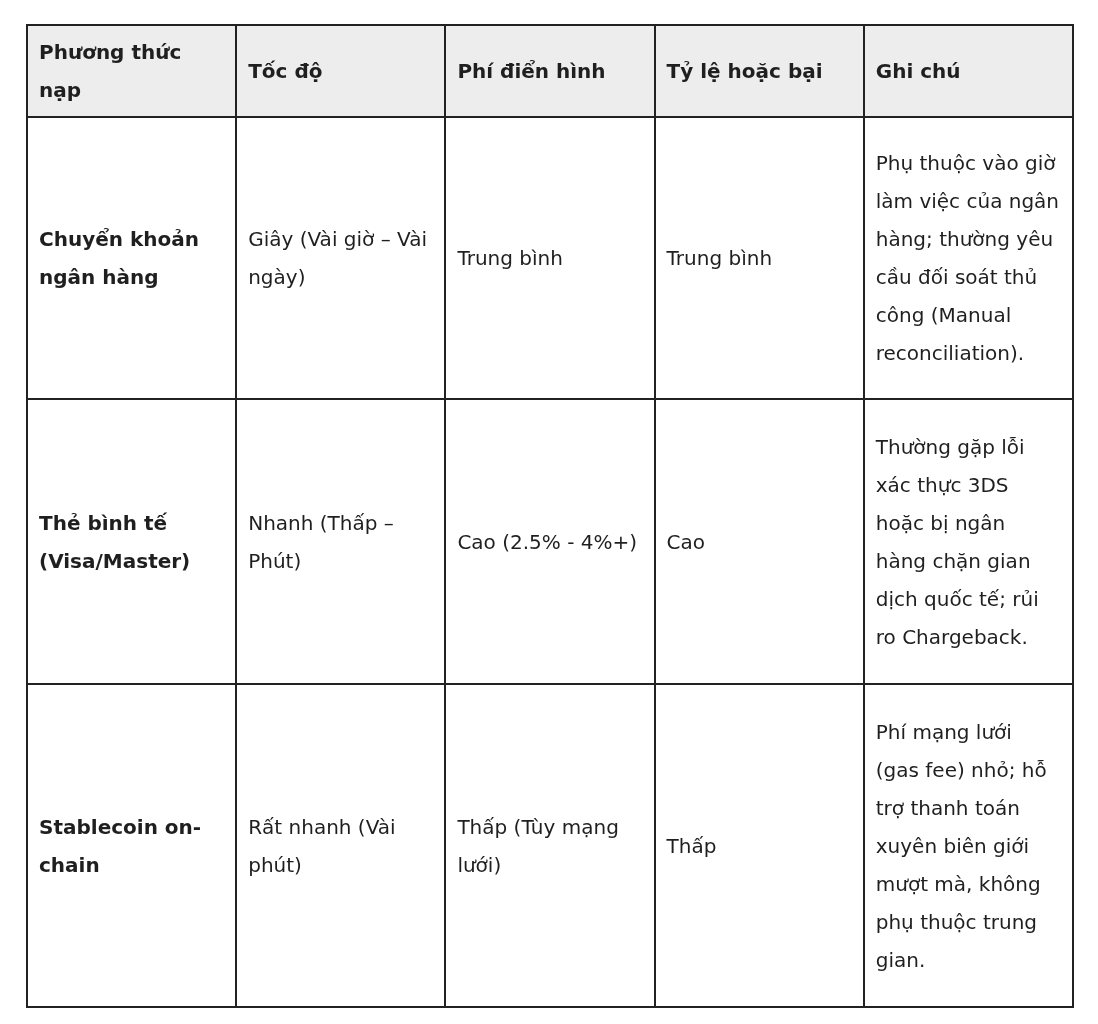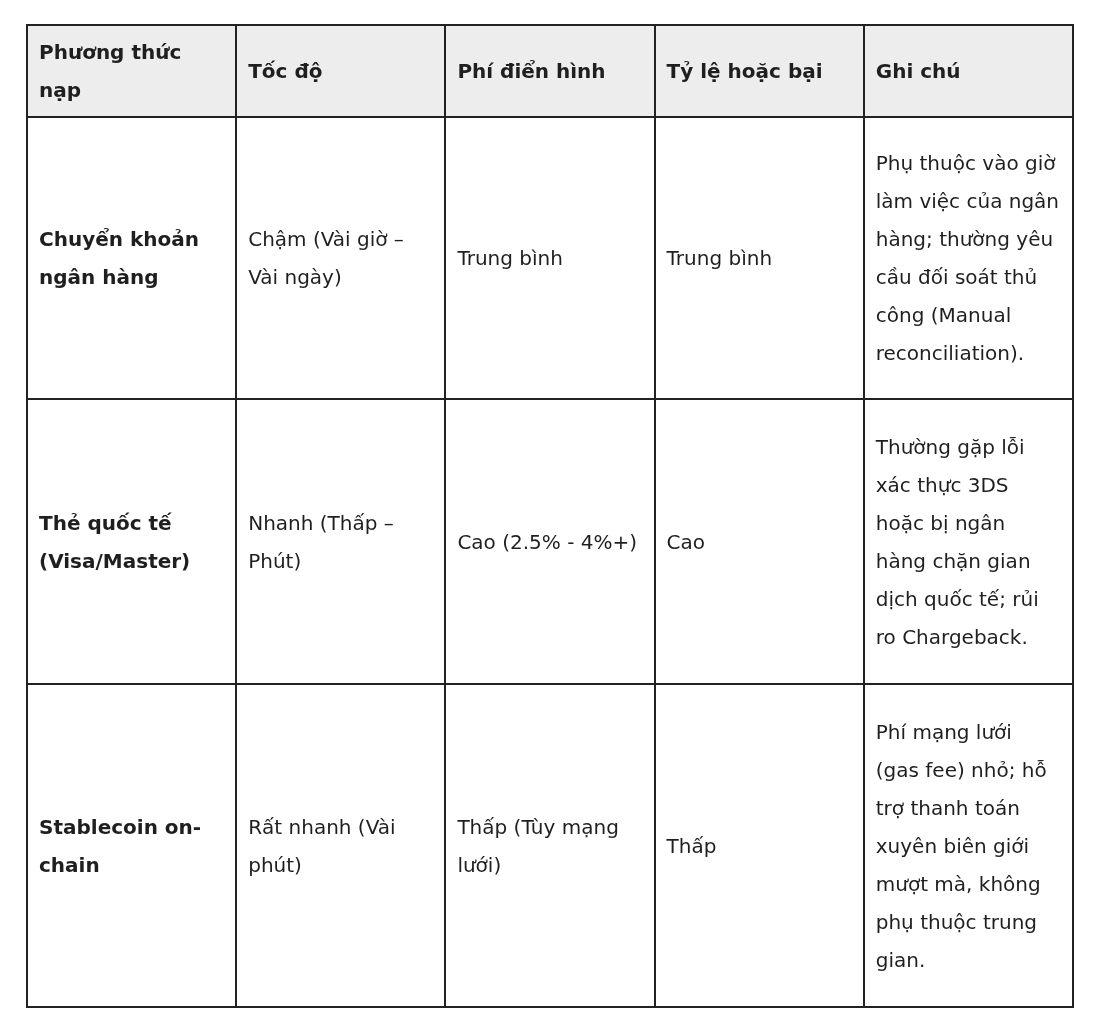--- a/index.html
+++ b/index.html
@@ -60,27 +60,27 @@
         <th>Phương thức nạp</th>
         <th>Tốc độ</th>
         <th>Phí điển hình</th>
         <th>Tỷ lệ hoặc bại</th>
         <th>Ghi chú</th>
       </tr>
     </thead>
     <tbody>
       <tr class="row-1">
         <td class="method-cell">Chuyển khoản ngân hàng</td>
-        <td>Chậm (Vài giờ – Vài ngày)</td>
+        <td>Giây (Vài giờ – Vài ngày)</td>
         <td><span class="b">Trung bình</span><span></span></td>
         <td><span class="b">Trung bình</span></td>
         <td>Phụ thuộc vào giờ làm việc của ngân hàng; thường yêu cầu đối soát thủ công (Manual reconciliation).</td>
       </tr>
       <tr class="row-2">
-        <td class="method-cell">Thẻ quốc tế (Visa/Master)</td>
+        <td class="method-cell">Thẻ bình tế (Visa/Master)</td>
         <td>Nhanh (Thấp – Phút)</td>
         <td><span class="b">Cao</span><span> (2.5% - 4%+)</span></td>
         <td><span class="b">Cao</span></td>
         <td>Thường gặp lỗi xác thực 3DS hoặc bị ngân hàng chặn gian dịch quốc tế; rủi ro Chargeback.</td>
       </tr>
       <tr class="row-3">
         <td class="method-cell">Stablecoin on-chain</td>
         <td>Rất nhanh (Vài phút)</td>
         <td><span class="b">Thấp</span><span> (Tùy mạng lưới)</span></td>
         <td><span class="b">Thấp</span></td>

